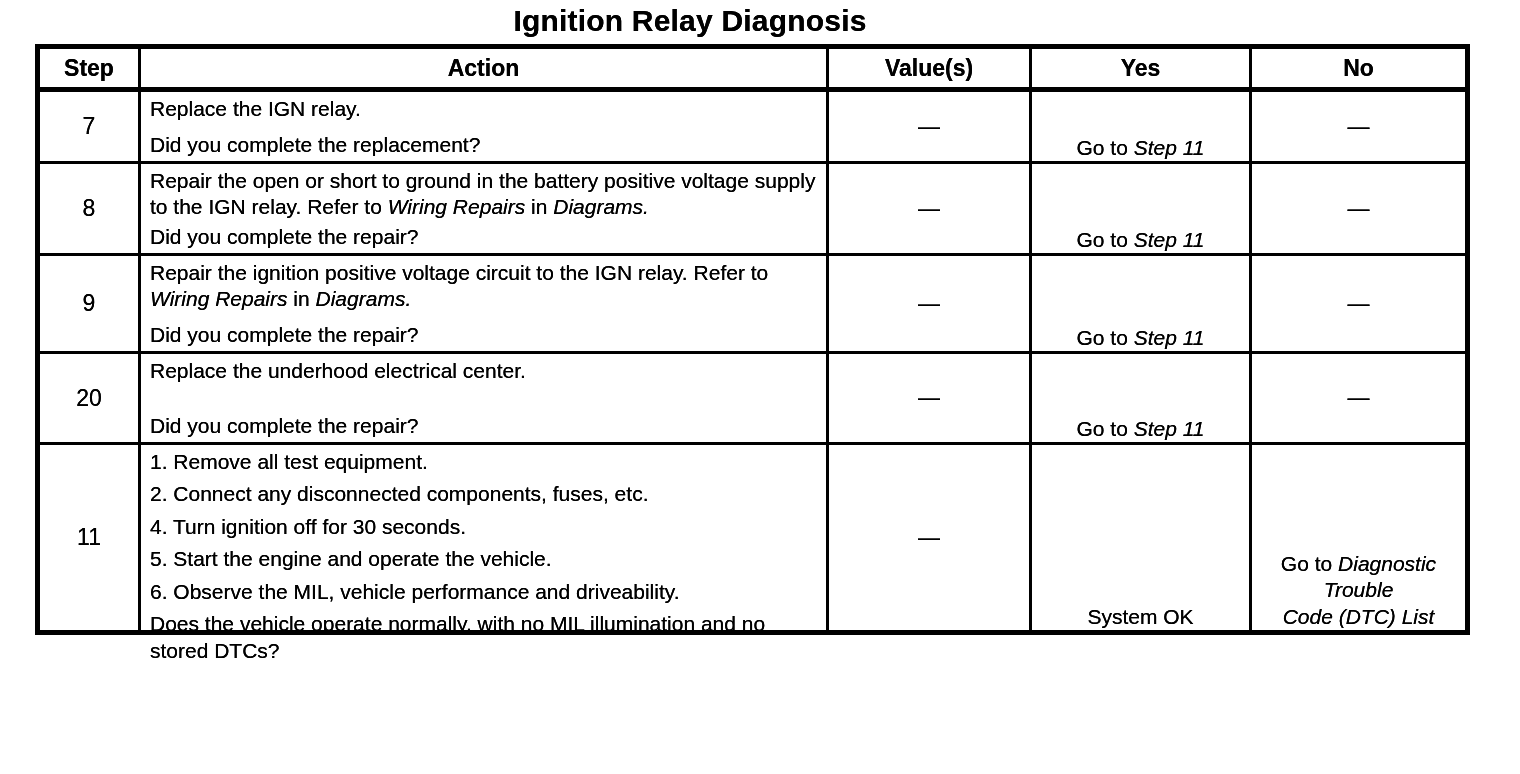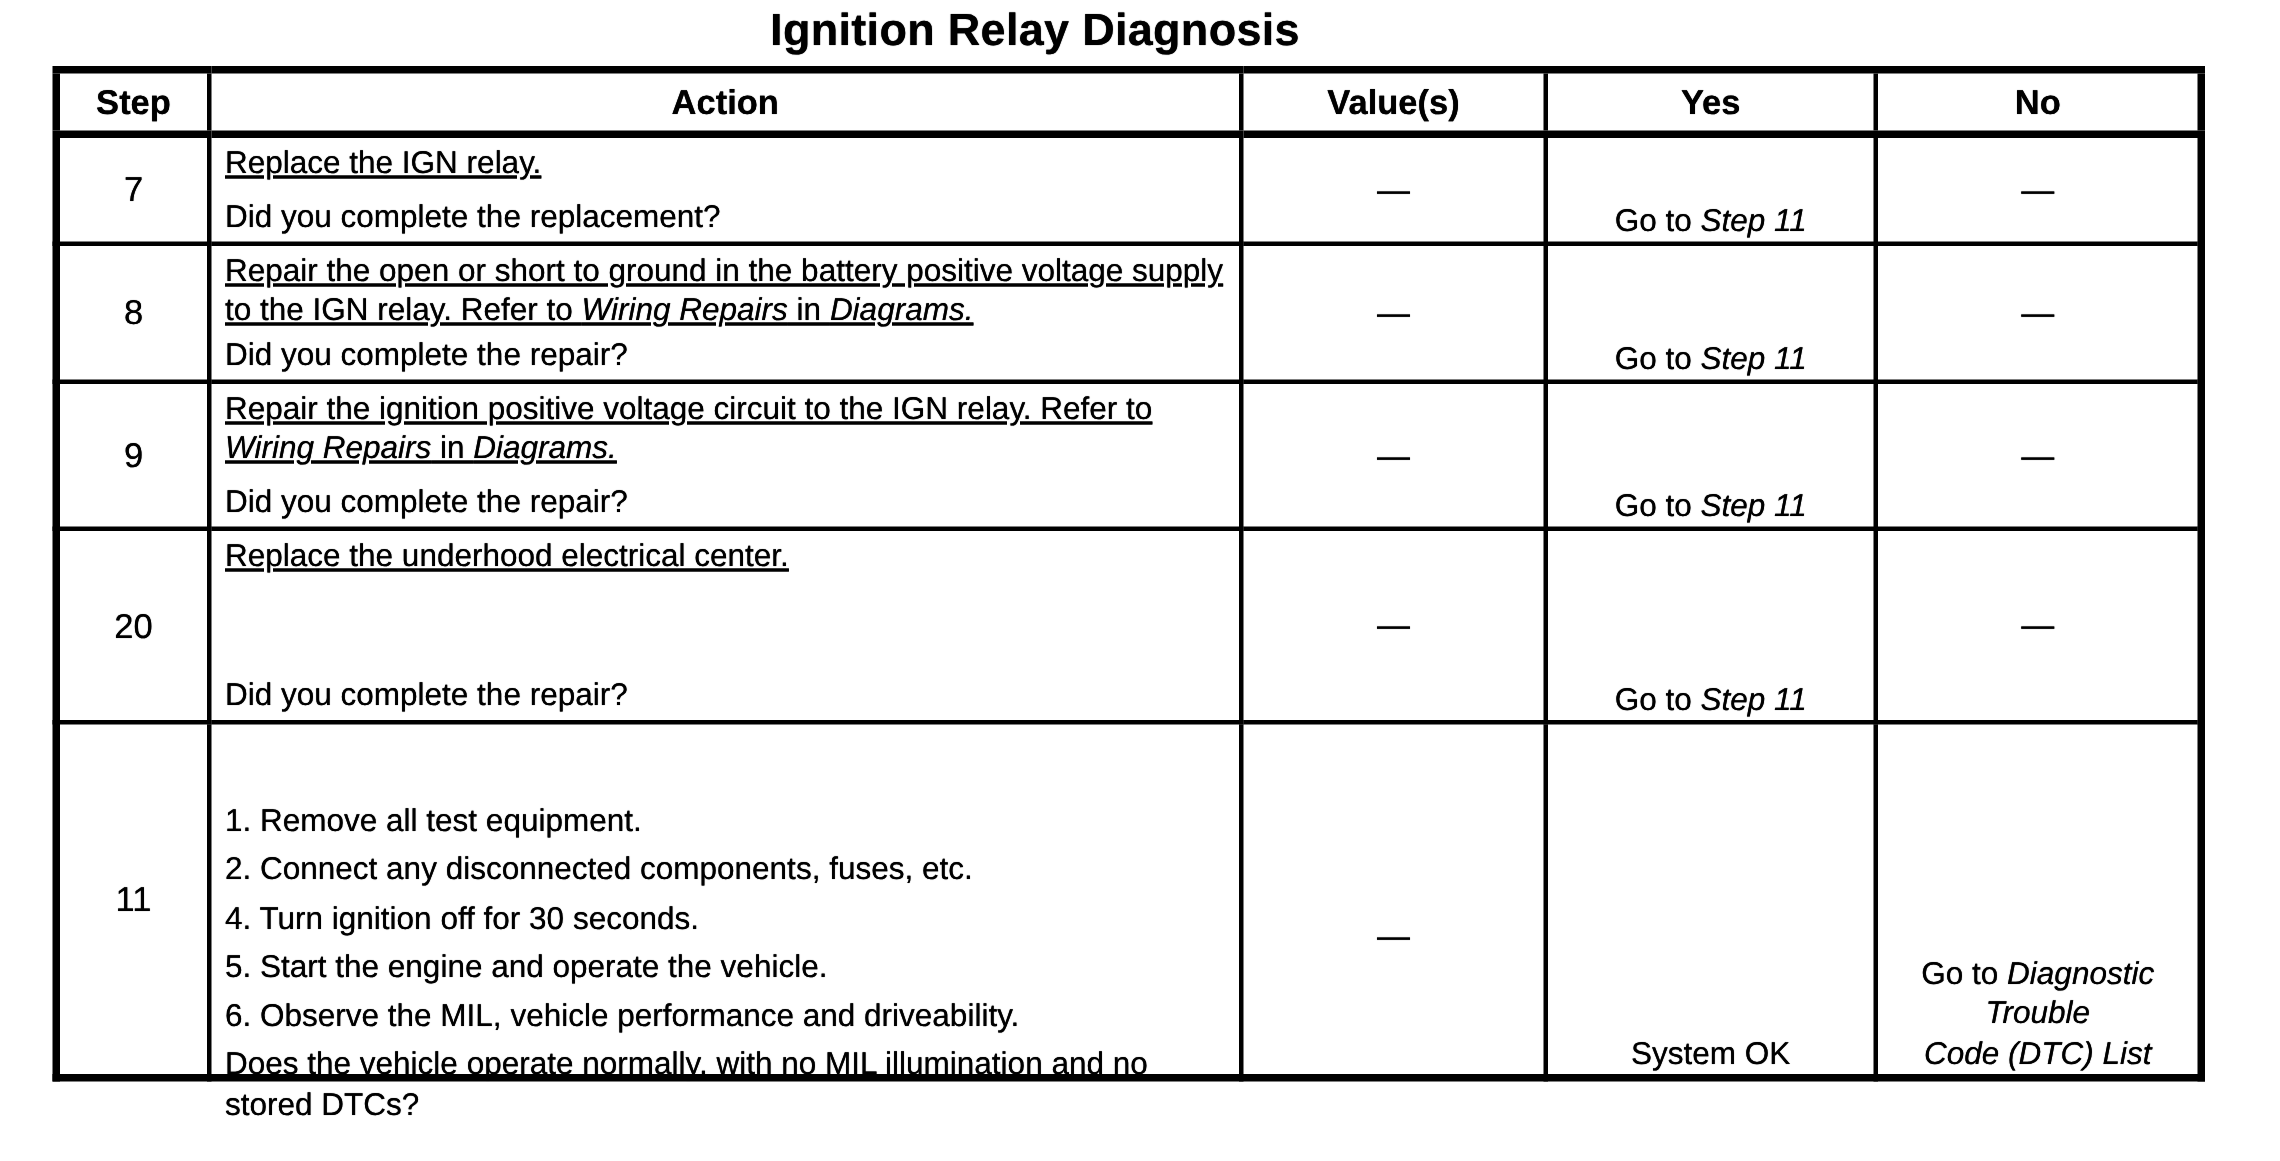--- a/index.html
+++ b/index.html
@@ -55,31 +55,31 @@
   }
   .fill{
     box-sizing:border-box;
     display:flex;
     flex-direction:column;
     line-height:1.26;
   }
   .rh0{height:69px;}
   .rh1{height:89px;}
   .rh2{height:95px;}
-  .rh3{height:126px;border-radius:25px;}
-  .rh4{height:185px;margin-top:48px;}
+  .rh3{height:88px;border-radius:25px;}
+  .rh4{height:185px;}
   .action-fill{
     justify-content:space-between;
     padding:4px 10px 3px 9px;
     text-align:left;
   }
   .v-center{justify-content:center;align-items:center;text-align:center;}
   .v-bottom{justify-content:flex-end;align-items:center;text-align:center;padding-bottom:0;}
   .items p{margin:0 0 6px 0;}
-  .para{margin:0;text-decoration:underline;}
+  .para{margin:0;}
   .question{margin:0;}
   .dash{font-size:22px;}
   i{font-style:italic;}
 </style>
 </head>
 <body>
 
 <div class="title">Ignition Relay Diagnosis</div>
 
 <table class="diag">

